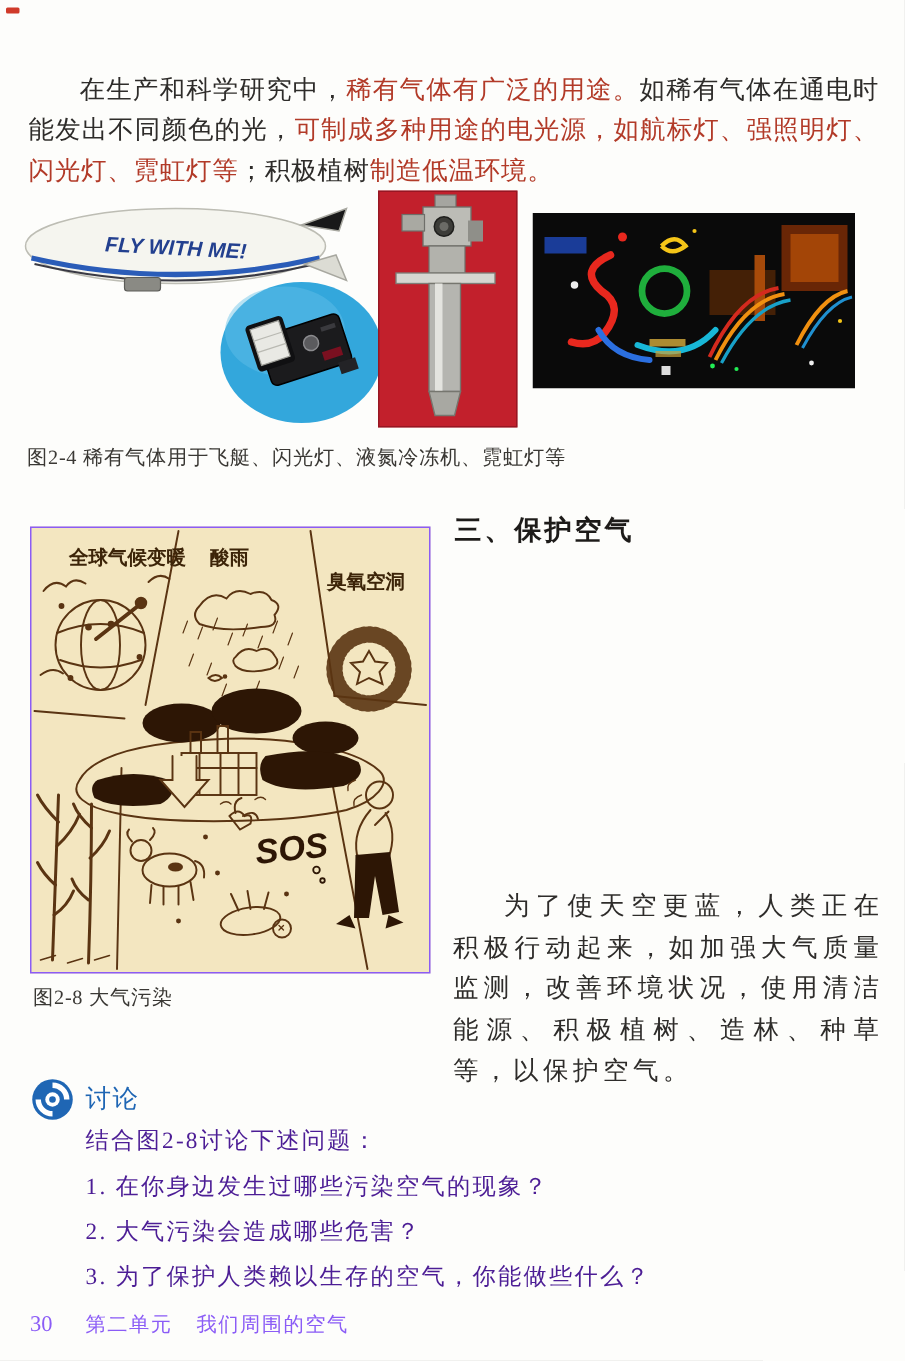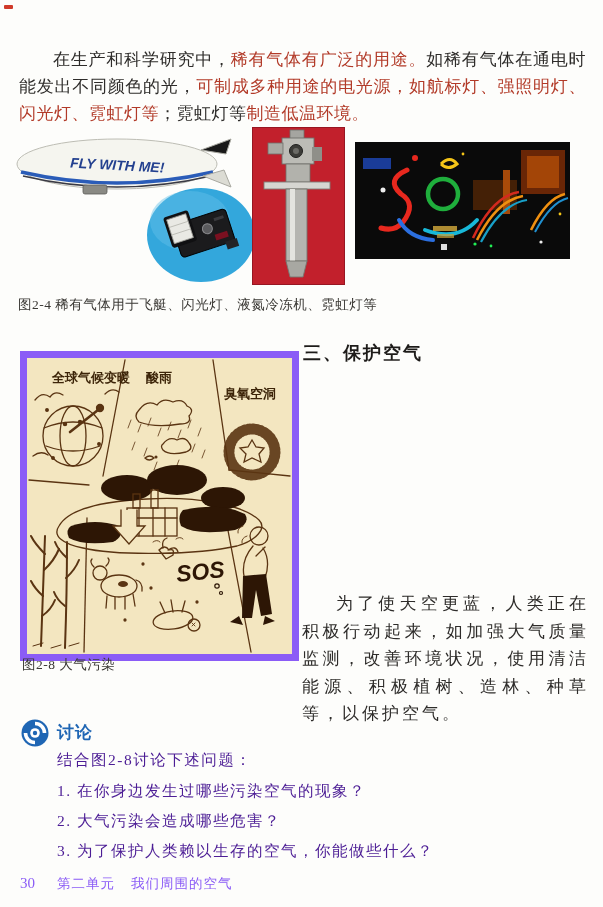--- a/index.html
+++ b/index.html
@@ -18,57 +18,57 @@
   }
   .em-red{color:#b23a28;}
   
   .photo{display:block;}
   .fig-caption{
     font-size:13.5px;color:#3a3834;letter-spacing:.5px;
   }
   
   .cartoon-box{
     left:20px;top:351px;width:265px;height:296px;
-    border:7px solid #8b5cf6;background:#f3e6c0;box-sizing:content-box;
+    border:1px solid #8b5cf6;background:#f3e6c0;box-sizing:content-box;
   }
   
   .sec-head{
     left:303px;top:341px;width:285px;
     font-family:"Liberation Sans","DejaVu Sans",sans-serif;
     font-weight:bold;font-size:18px;letter-spacing:2px;color:#1d1b19;
   }
   .col-para{
     left:302px;width:287px;
     font-size:17px;line-height:27.6px;letter-spacing:3px;
     text-align:justify;text-indent:2em;color:#2e2c2a;
   }
   
   .disc-title{
     left:57px;top:721px;
     font-family:"Liberation Sans","DejaVu Sans",sans-serif;
-    font-weight:bold;font-size:17px;color:#1f66b4;letter-spacing:1px;
+    font-weight:normal;font-size:17px;color:#1f66b4;letter-spacing:1px;
   }
   .disc-line{
     left:57px;font-size:15.5px;letter-spacing:1.5px;color:#4c1d95;
   }
   
   .footer{left:20px;top:874px;width:560px;font-family:Liberation Serif, serif;color:#8b5cf6;}
   .footer .num{font-size:15px;letter-spacing:0;}
   .footer .unit{font-size:13.5px;margin-left:18px;letter-spacing:1px;}
   .footer .title{font-size:13.5px;margin-left:12px;letter-spacing:1px;}
   .scan-mark{left:4px;top:5px;width:9px;height:4px;background:#d03a2a;border-radius:1px;}
 </style>
 </head>
 <body>
 
 <div class="page">
 
   <div class="abs scan-mark"></div>
 
-  <p class="abs intro"><span>在生产和科学研究中，</span><span class="em-red">稀有气体有广泛的用途。</span><span>如稀有气体在通电时能发出不同颜色的光，</span><span class="em-red">可制成多种用途的电光源，如航标灯、强照明灯、闪光灯、霓虹灯等</span><span>；霓虹灯等</span><span class="em-red">制造低温环境。</span></p>
+  <p class="abs intro"><span>在生产和科学研究中，</span><span class="em-red">稀有气体有广泛的用途。</span><span>如稀有气体在通电时能发出不同颜色的光，</span><span class="em-red">可制成多种用途的电光源，如航标灯、强照明灯、闪光灯、霓虹灯等</span><span>；积极植树</span><span class="em-red">制造低温环境。</span></p>
 
   <svg class="abs photo" style="left:5px;top:130px;" width="238" height="76" viewBox="0 0 238 76">
     <ellipse cx="112" cy="34" rx="100" ry="25" fill="#f5f5ef" stroke="#bdbdb4" stroke-width="1"></ellipse>
     <path d="M16,42 Q112,64 208,42" stroke="#2a5cb8" stroke-width="3.5" fill="none"></path>
     <path d="M18,46 Q112,68 206,46" stroke="#3a3a44" stroke-width="1.4" fill="none"></path>
     <path d="M196,20 l30,-11 -5,15 z" fill="#ececе4" fill-opacity="0.9" stroke="#a8a8a0" stroke-width="1"></path>
     <path d="M198,46 l28,11 -7,-17 z" fill="#dcdcd4" stroke="#a8a8a0" stroke-width="1"></path>
     <rect x="78" y="55" width="24" height="9" rx="2" fill="#8a8a84" stroke="#5c5c58" stroke-width="0.8"></rect>
     <text x="112" y="40" text-anchor="middle" font-size="14" font-weight="bold" font-style="italic" font-family="Liberation Sans, DejaVu Sans, sans-serif" fill="#23408f" transform="rotate(3 112 40)">FLY WITH ME!</text>
   </svg>

